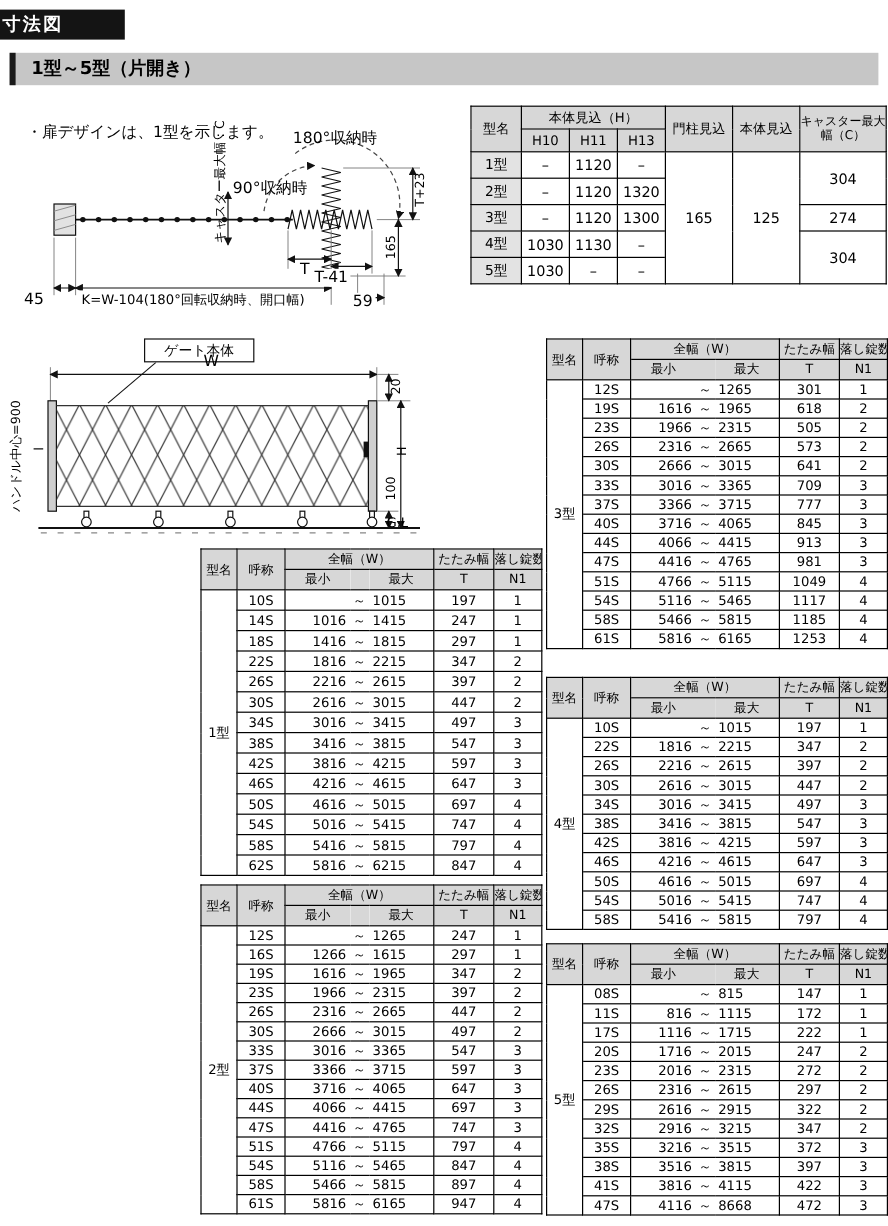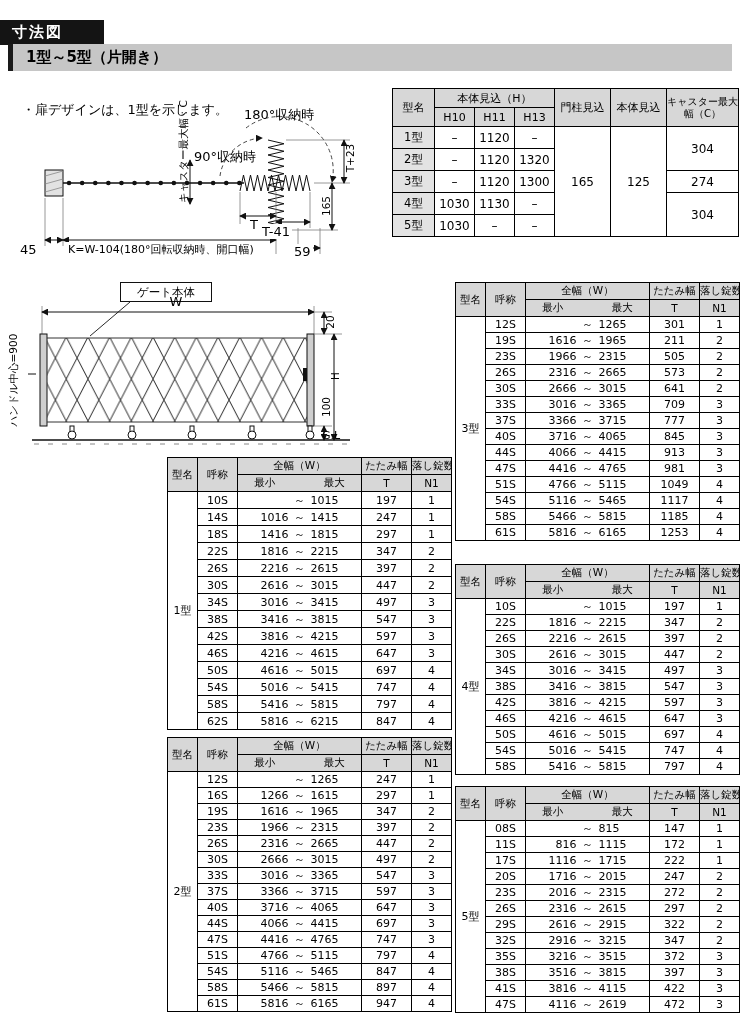--- a/index.html
+++ b/index.html
@@ -1,22 +1,22 @@
 <!DOCTYPE html>
 <html><head>
 <meta charset="utf-8">
 <style>
   * { margin:0; padding:0; box-sizing:border-box; }
   html,body { background:#fff; }
   body { font-family:"DejaVu Sans","Liberation Sans",sans-serif; color:#000; }
   #page { position:relative; width:740px; height:1022px; background:#fff; overflow:hidden; }
   .abs { position:absolute; }
 
-  .title-bar { left:0; top:20px; width:104px; height:25px; background:#141414; color:#fff;
-               font-size:15px; font-weight:bold; line-height:25px; padding-left:12px; letter-spacing:2px; }
+  .title-bar { left:0; top:8px; width:104px; height:25px; background:#141414; color:#fff;
+               font-size:15px; font-weight:bold; line-height:25px; padding-left:2px; letter-spacing:2px; }
   .sub-bar { left:8px; top:44px; width:724px; height:27px; background:#c6c6c6;
              border-left:5px solid #1a1a1a; font-size:15px; font-weight:bold; line-height:27px; padding-left:13px; }
   .note { left:22px; top:85px; font-size:13px;margin-top:16px; }
 
   table { border-collapse:collapse; table-layout:fixed; background:#fff; }
   th,td { border:1px solid #000; text-align:center; overflow:hidden; white-space:nowrap; padding:0; }
   th { background:#d7d7d7; font-weight:normal; }
 
   .spec-table { left:392px; top:88px; width:346px; }
   .spec-table th { font-size:11px; height:19px; }
@@ -546,21 +546,21 @@
           <td class="c-tld">～</td>
           <td class="c-max">1265</td>
           <td>301</td>
           <td>1</td>
         </tr>
         <tr>
           <td>19S</td>
           <td class="c-min">1616</td>
           <td class="c-tld">～</td>
           <td class="c-max">1965</td>
-          <td>211</td>
+          <td>618</td>
           <td>2</td>
         </tr>
         <tr>
           <td>23S</td>
           <td class="c-min">1966</td>
           <td class="c-tld">～</td>
           <td class="c-max">2315</td>
           <td>505</td>
           <td>2</td>
         </tr>
@@ -887,20 +887,20 @@
           <td class="c-min">3816</td>
           <td class="c-tld">～</td>
           <td class="c-max">4115</td>
           <td>422</td>
           <td>3</td>
         </tr>
         <tr>
           <td>47S</td>
           <td class="c-min">4116</td>
           <td class="c-tld">～</td>
-          <td class="c-max">2619</td>
+          <td class="c-max">8668</td>
           <td>472</td>
           <td>3</td>
         </tr>
       </tbody>
   </table>
 
 </div>
 
 </body></html>

